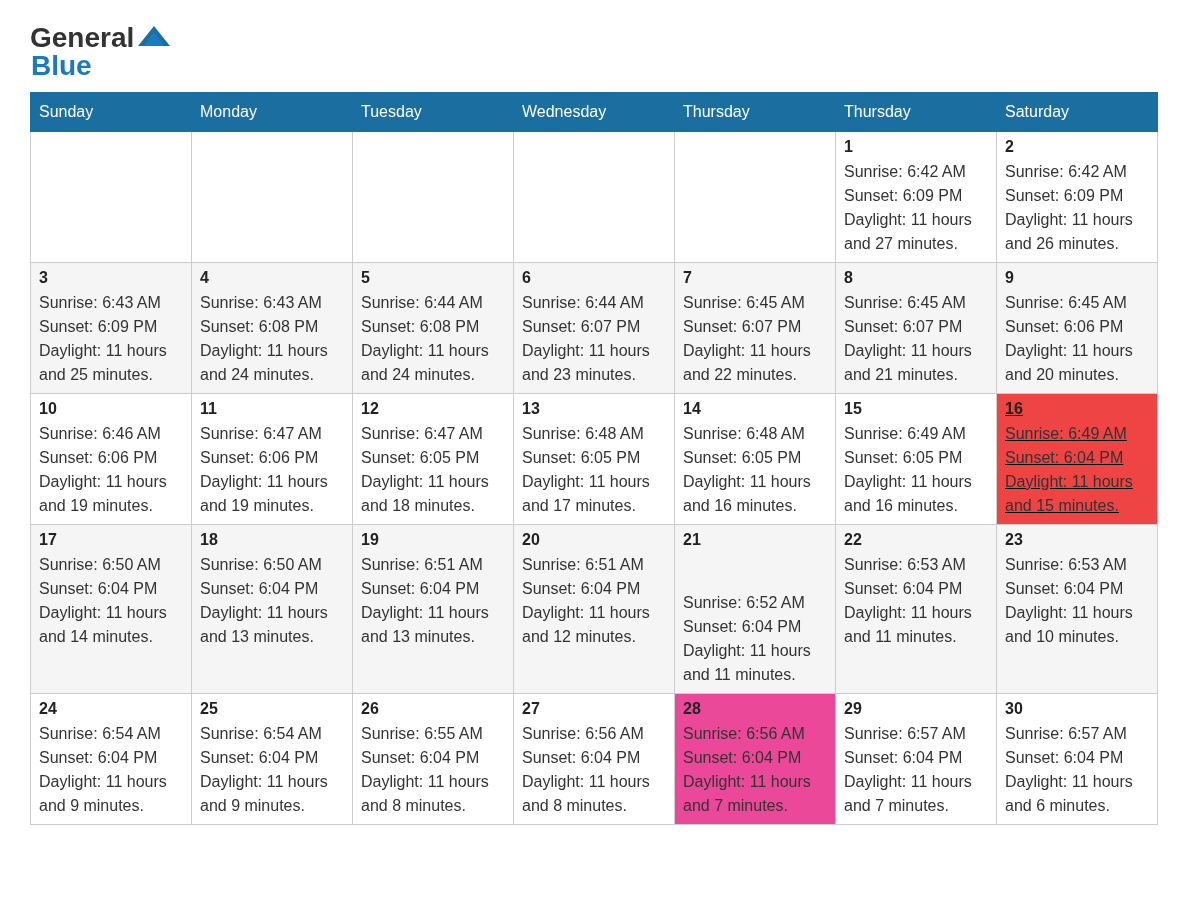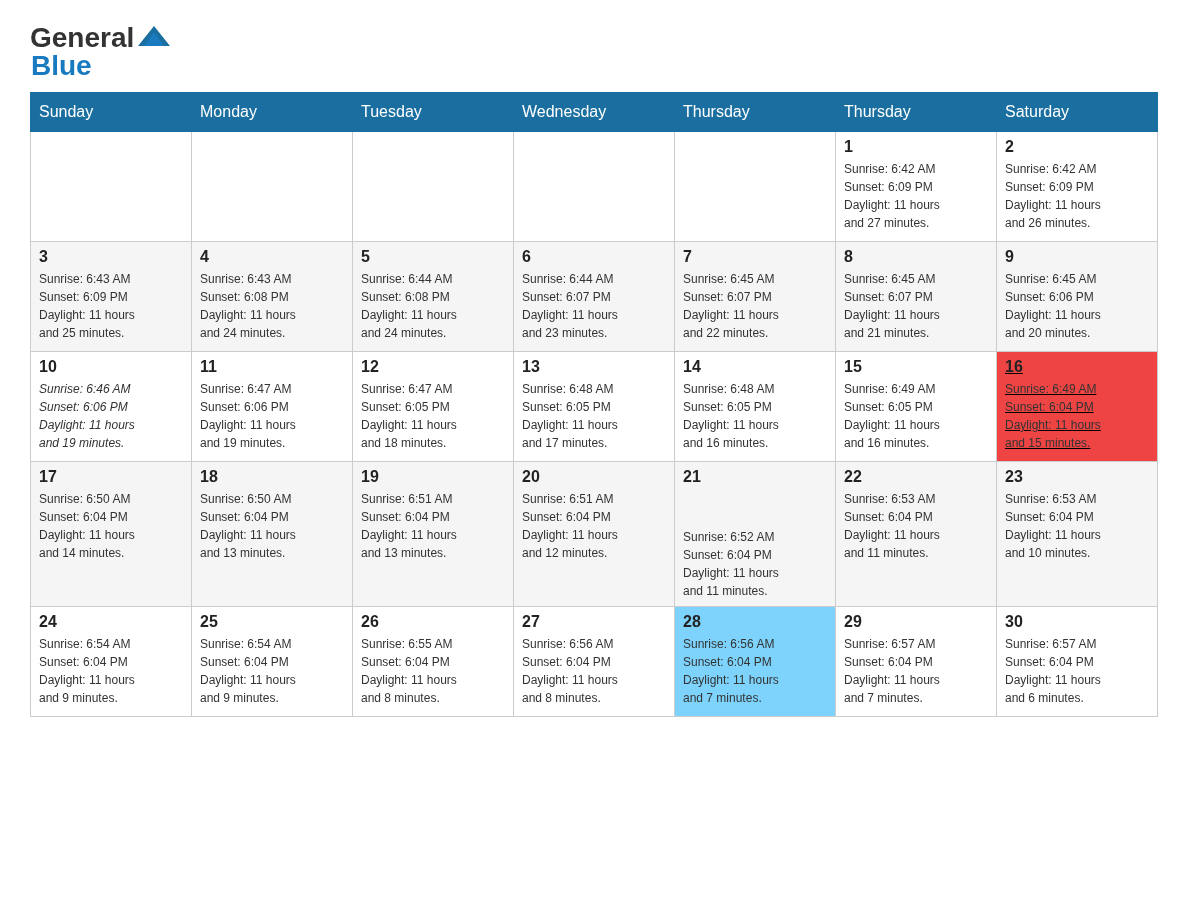--- a/index.html
+++ b/index.html
@@ -77,21 +77,21 @@
       width: 14.28%;
       height: 110px;
     }
     .day-number {
       font-size: 16px;
       font-weight: bold;
       color: #222;
       margin-bottom: 4px;
     }
     .day-info {
-      font-size: 12px;
+      font-size: 16px;
       color: #333;
       line-height: 1.5;
     }
     .calendar tr:nth-child(even) td {
       background: #f9f9f9;
     }
     .calendar tr td {
       background: #fff;
     }
     .calendar tbody tr:nth-child(odd) td {
@@ -200,21 +200,21 @@
           <div class="day-number">9</div>
           <div class="day-info" style="white-space: pre-line;">Sunrise: 6:45 AM
 Sunset: 6:06 PM
 Daylight: 11 hours
 and 20 minutes.</div>
         </td>
       </tr>
       <tr style="background: rgb(255, 255, 255);">
         <td style="background: rgb(255, 255, 255);">
           <div class="day-number">10</div>
-          <div class="day-info" style="white-space: pre-line; font-style: italic;">Sunrise: 6:46 AM
+          <div class="day-info" style="white-space: pre-line;">Sunrise: 6:46 AM
 Sunset: 6:06 PM
 Daylight: 11 hours
 and 19 minutes.</div>
         </td>
         <td style="background: rgb(255, 255, 255);">
           <div class="day-number">11</div>
           <div class="day-info" style="white-space: pre-line;">Sunrise: 6:47 AM
 Sunset: 6:06 PM
 Daylight: 11 hours
 and 19 minutes.</div>
@@ -328,21 +328,21 @@
 Daylight: 11 hours
 and 8 minutes.</div>
         </td>
         <td style="background: rgb(255, 255, 255);">
           <div class="day-number">27</div>
           <div class="day-info" style="white-space: pre-line;">Sunrise: 6:56 AM
 Sunset: 6:04 PM
 Daylight: 11 hours
 and 8 minutes.</div>
         </td>
-        <td style="background: #7dd3fc;">
+        <td style="background: #ec4899;">
           <div class="day-number">28</div>
           <div class="day-info" style="white-space: pre-line;">Sunrise: 6:56 AM
 Sunset: 6:04 PM
 Daylight: 11 hours
 and 7 minutes.</div>
         </td>
         <td style="background: rgb(255, 255, 255);">
           <div class="day-number">29</div>
           <div class="day-info" style="white-space: pre-line;">Sunrise: 6:57 AM
 Sunset: 6:04 PM

